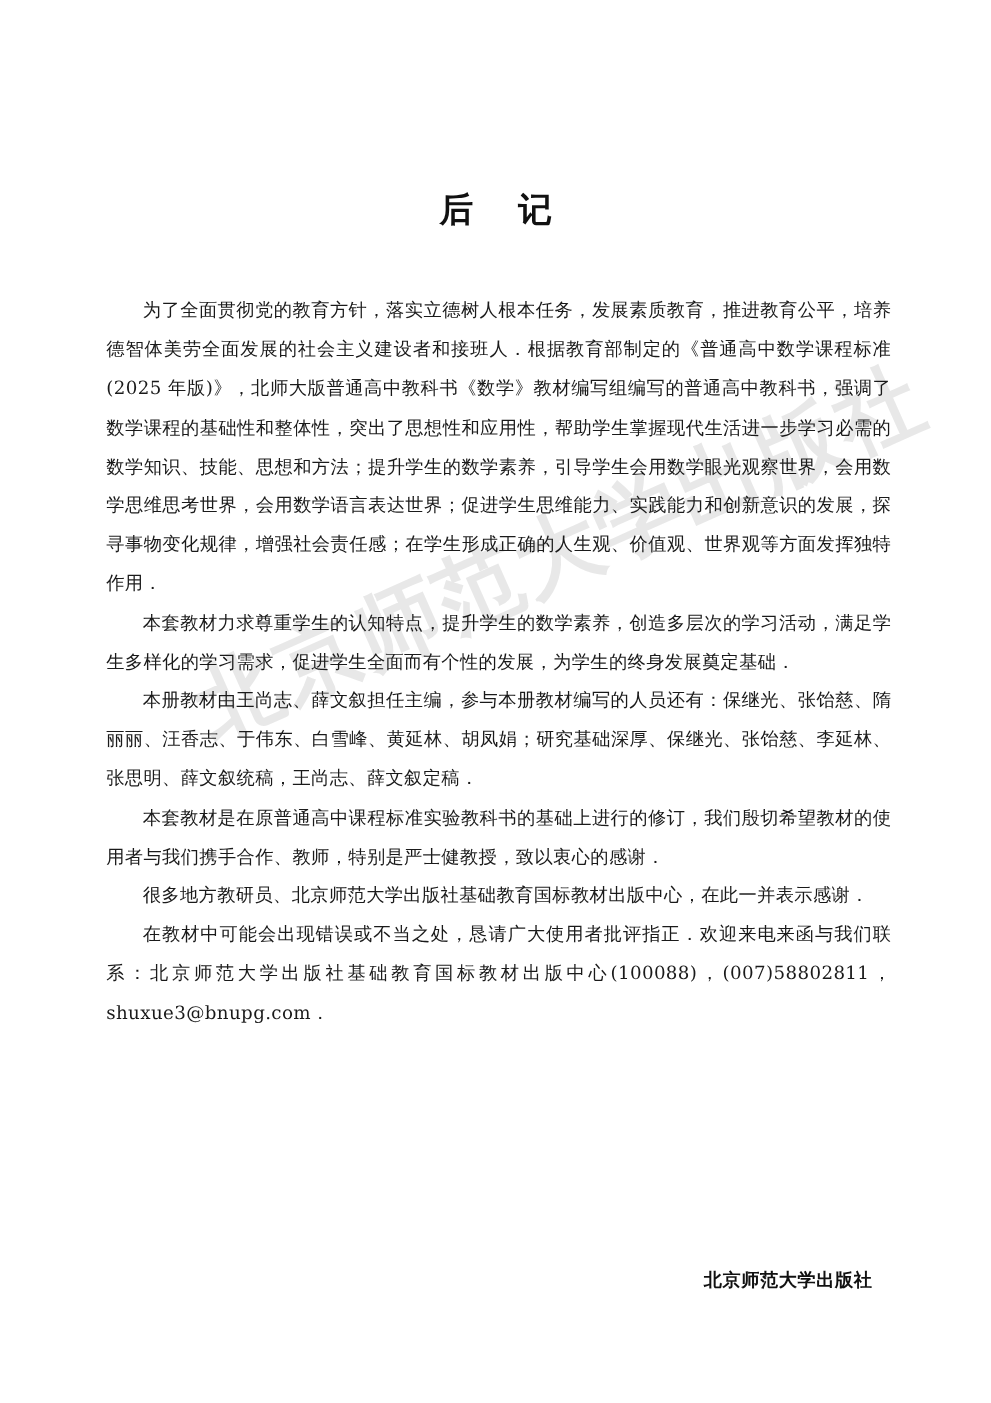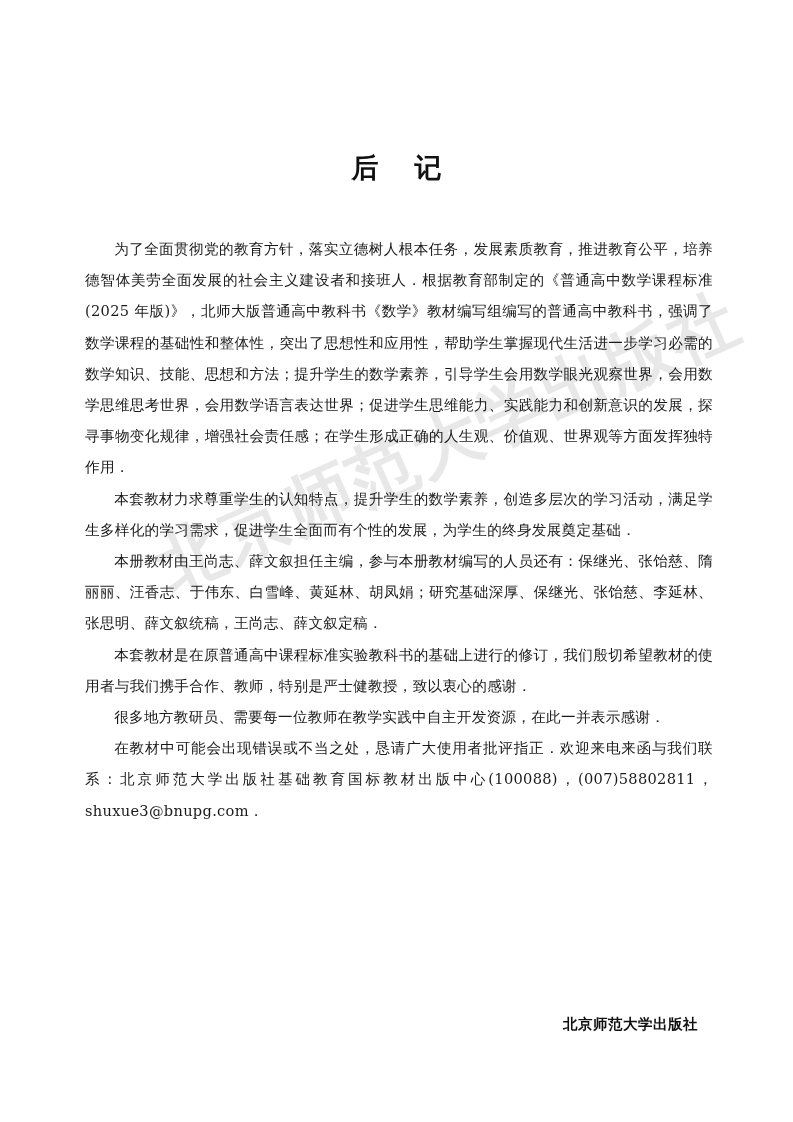--- a/index.html
+++ b/index.html
@@ -82,19 +82,19 @@
 
   <div class="watermark">北京师范大学出版社</div>
 
   <h1 class="title" style="margin:0;">后记</h1>
 
   <div class="body">
     <p>为了全面贯彻党的教育方针，落实立德树人根本任务，发展素质教育，推进教育公平，培养德智体美劳全面发展的社会主义建设者和接班人．根据教育部制定的《普通高中数学课程标准(2025 年版)》，北师大版普通高中教科书《数学》教材编写组编写的普通高中教科书，强调了数学课程的基础性和整体性，突出了思想性和应用性，帮助学生掌握现代生活进一步学习必需的数学知识、技能、思想和方法；提升学生的数学素养，引导学生会用数学眼光观察世界，会用数学思维思考世界，会用数学语言表达世界；促进学生思维能力、实践能力和创新意识的发展，探寻事物变化规律，增强社会责任感；在学生形成正确的人生观、价值观、世界观等方面发挥独特作用．</p>
     <p>本套教材力求尊重学生的认知特点，提升学生的数学素养，创造多层次的学习活动，满足学生多样化的学习需求，促进学生全面而有个性的发展，为学生的终身发展奠定基础．</p>
     <p>本册教材由王尚志、薛文叙担任主编，参与本册教材编写的人员还有：保继光、张饴慈、隋丽丽、汪香志、于伟东、白雪峰、黄延林、胡凤娟；研究基础深厚、保继光、张饴慈、李延林、张思明、薛文叙统稿，王尚志、薛文叙定稿．</p>
     <p>本套教材是在原普通高中课程标准实验教科书的基础上进行的修订，我们殷切希望教材的使用者与我们携手合作、教师，特别是严士健教授，致以衷心的感谢．</p>
-    <p>很多地方教研员、需要每一位教师在教学实践中自主开发资源，在此一并表示感谢．</p>
+    <p>很多地方教研员、北京师范大学出版社基础教育国标教材出版中心，在此一并表示感谢．</p>
     <p>在教材中可能会出现错误或不当之处，恳请广大使用者批评指正．欢迎来电来函与我们联系：北京师范大学出版社基础教育国标教材出版中心(100088)，(007)58802811，shuxue3@bnupg.com．</p>
   </div>
 
   <div class="signature">北京师范大学出版社</div>
 
 </div>
 
 </body></html>

